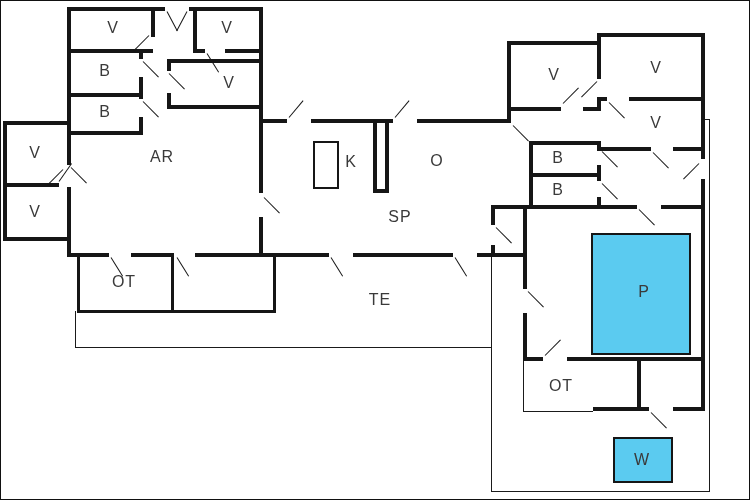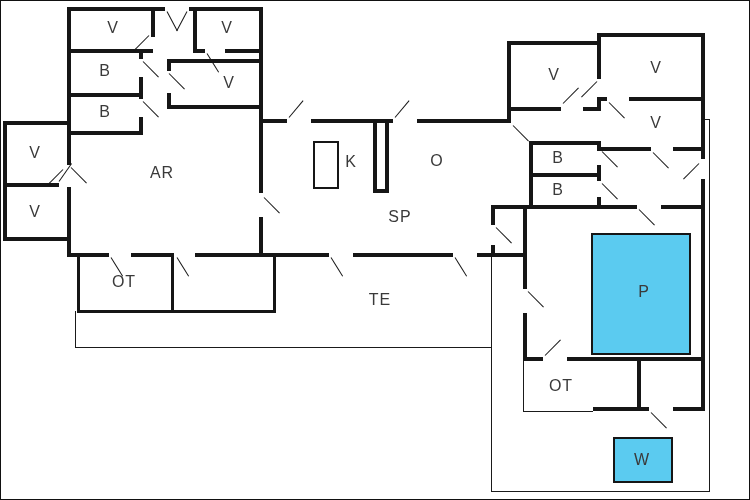--- a/index.html
+++ b/index.html
@@ -168,21 +168,21 @@
   <div class="dm" style="left:638px;top:208px;transform:rotate(45deg)"></div>
   <div class="dm" style="left:512px;top:124px;transform:rotate(45deg)"></div>
 
   <span class="rl" style="left:112px;top:27px">V</span>
   <span class="rl" style="left:226px;top:27px">V</span>
   <span class="rl" style="left:104px;top:70px">B</span>
   <span class="rl" style="left:104px;top:111px">B</span>
   <span class="rl" style="left:228px;top:82px">V</span>
   <span class="rl" style="left:34px;top:152px">V</span>
   <span class="rl" style="left:34px;top:211px">V</span>
-  <span class="rl" style="left:161px;top:172px">AR</span>
+  <span class="rl" style="left:161px;top:156px">AR</span>
   <span class="rl" style="left:123px;top:281px">OT</span>
   <span class="rl" style="left:350px;top:161px">K</span>
   <span class="rl" style="left:436px;top:160px">O</span>
   <span class="rl" style="left:399px;top:216px">SP</span>
   <span class="rl" style="left:379px;top:299px">TE</span>
   <span class="rl" style="left:553px;top:74px">V</span>
   <span class="rl" style="left:655px;top:67px">V</span>
   <span class="rl" style="left:655px;top:122px">V</span>
   <span class="rl" style="left:557px;top:157px">B</span>
   <span class="rl" style="left:557px;top:189px">B</span>

